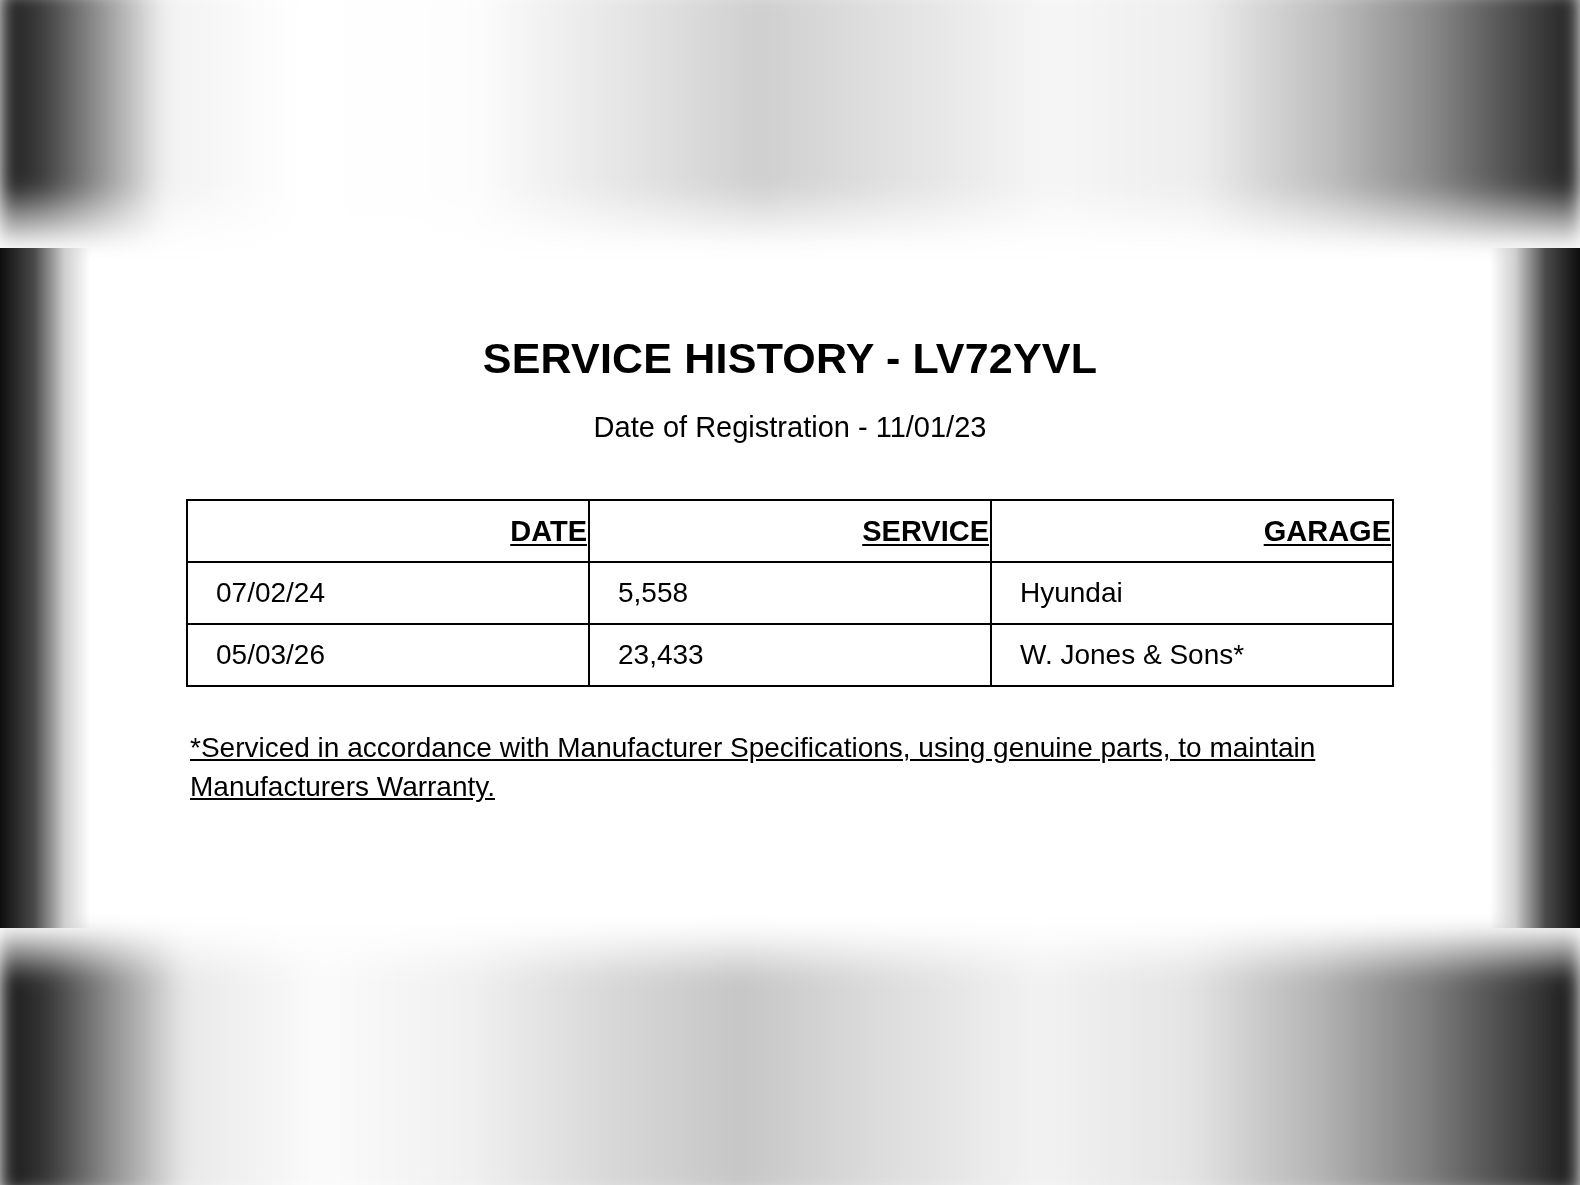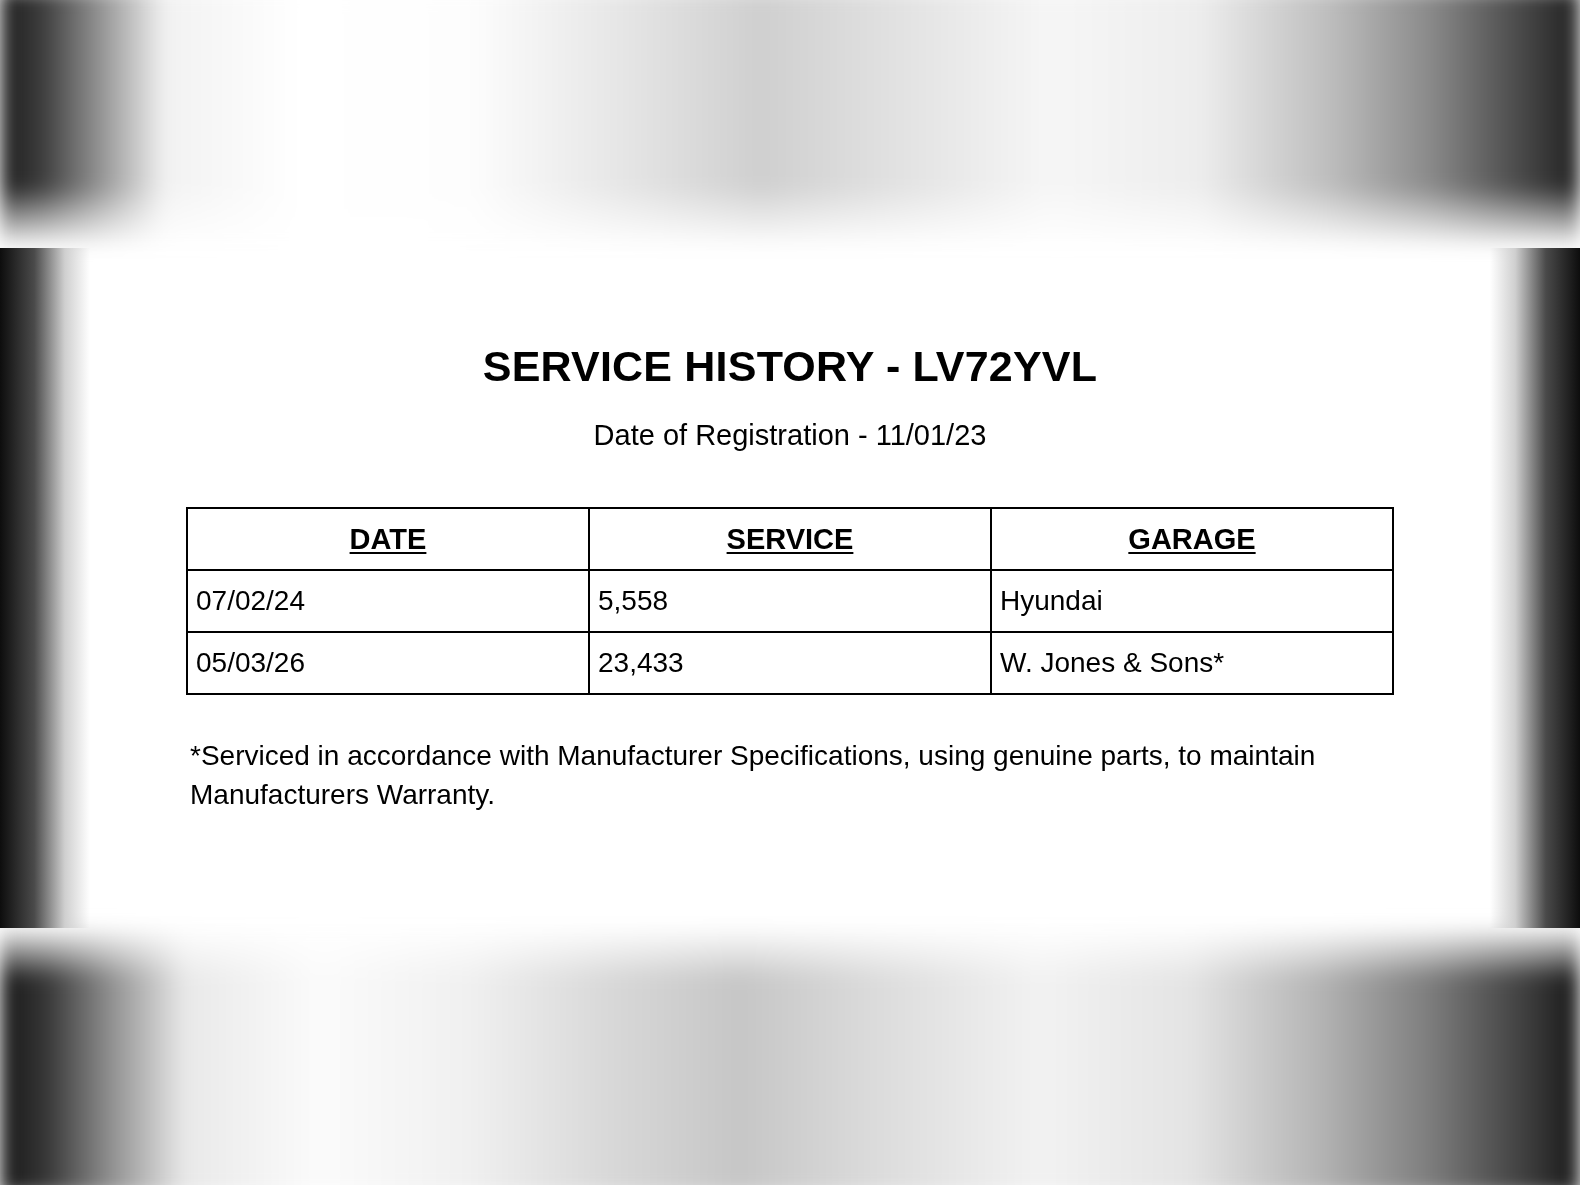--- a/index.html
+++ b/index.html
@@ -111,21 +111,21 @@
     background: linear-gradient(90deg, #0d0d0d 0%, #4a4a4a 38%, #cfcfcf 72%, rgba(255,255,255,0) 100%);
   }
   .edge-right.middle {
     background: linear-gradient(270deg, #0d0d0d 0%, #4a4a4a 38%, #cfcfcf 72%, rgba(255,255,255,0) 100%);
   }
 
   
   .doc {
     position: absolute;
     left: 0;
-    top: 264px;
+    top: 256px;
     width: 1580px;
     height: 680px;
     z-index: 2;
   }
 
   .title {
     text-align: center;
     font-size: 43px;
     font-weight: bold;
     letter-spacing: 0.2px;
@@ -146,42 +146,43 @@
   }
   table.service-table th,
   table.service-table td {
     border: 2px solid #000000;
     font-weight: normal;
     font-size: 28px;
     height: 62px;
     box-sizing: border-box;
   }
   table.service-table th {
-    text-align: center;
+    text-align: right;
     font-size: 29px;
     font-weight: bold;
     margin-left: 6px;
   }
   table.service-table th span.u {
     text-decoration: underline;
     text-underline-offset: 3px;
   }
   table.service-table td {
     text-align: left;
-    padding-left: 8px;
+    padding-left: 28px;
   }
   col.c-date   { width: 402px; }
   col.c-mile   { width: 402px; }
   col.c-garage { width: 402px; }
 
   .footnote {
     margin: 42px auto 13px auto;
     width: 1200px;
     font-size: 28px;
     line-height: 1.38;
+    text-decoration: underline;
   }
 </style>
 </head>
 <body>
 
 <div id="page">
 
   <div class="band band-top"></div>
   <div class="band band-bottom"></div>
 

